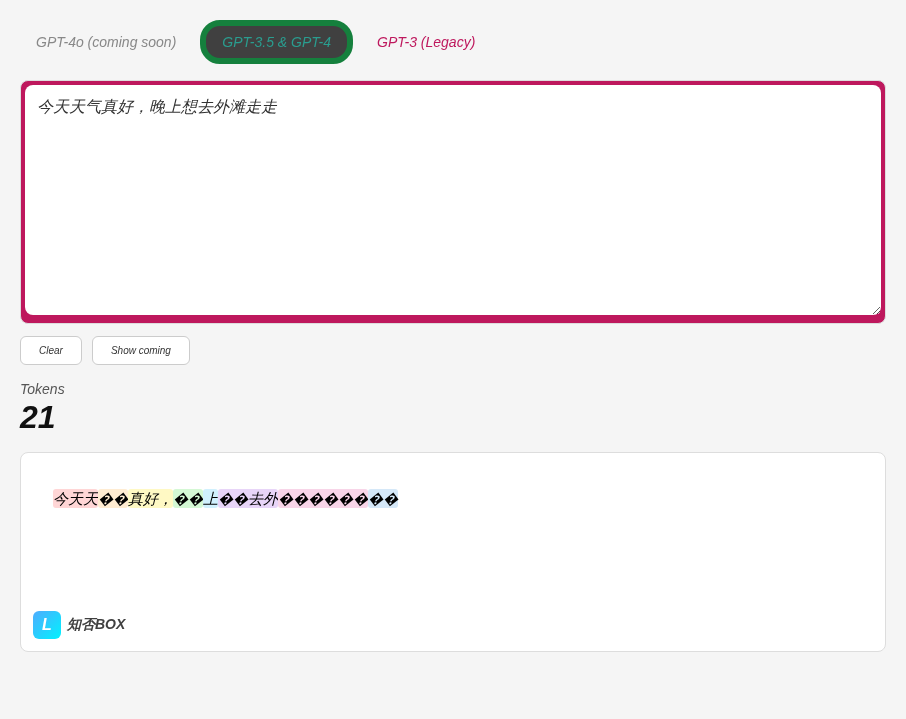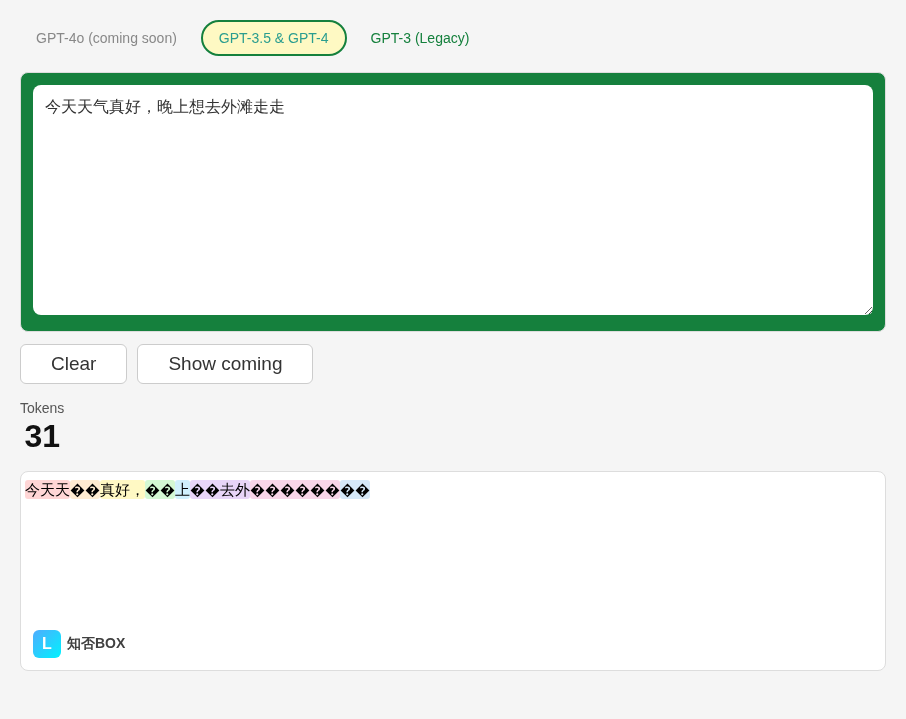--- a/index.html
+++ b/index.html
@@ -1,18 +1,19 @@
 <!DOCTYPE html>
 <html><head>
   <meta charset="utf-8">
   <style>
     * {
       box-sizing: border-box;
       margin: 0;
       padding: 0;
+      font-style: italic;
     }
 
     body {
       font-family: -apple-system, BlinkMacSystemFont, 'Segoe UI', sans-serif;
       background: #f5f5f5;
       padding: 20px;
       width: 906px;
       min-height: 719px;
     }
 
@@ -32,36 +33,36 @@
       font-weight: 500;
       background: transparent;
     }
 
     .tab-inactive {
       color: #888;
       background: transparent;
     }
 
     .tab-active {
-      background: #fef9c3;
+      background: #404040;
       color: #2a9d8f;
-      border: 2px solid #15803d;
+      border: 6px solid #15803d;
     }
 
     .tab-legacy {
-      color: #15803d;
+      color: #be185d;
       background: transparent;
       border: none;
     }
 
     .textarea-container {
-      background: #15803d;
+      background: #be185d;
       border: 1px solid #ddd;
       border-radius: 8px;
-      padding: 12px;
+      padding: 4px;
       margin-bottom: 12px;
     }
 
     .main-textarea {
       width: 100%;
       height: 230px;
       border: none;
       outline: none;
       padding: 12px;
       font-size: 16px;
@@ -71,34 +72,33 @@
       border-radius: 8px;
     }
 
     .buttons-row {
       display: flex;
       gap: 10px;
       margin-bottom: 16px;
     }
 
     .btn {
-      padding: 8px 30px;
+      padding: 8px 18px;
       border-radius: 6px;
       border: 1px solid #ccc;
       background: white;
       cursor: pointer;
-      font-size: 19px;
+      font-size: 10px;
       color: #333;
     }
 
     .stats-row {
       display: flex;
       gap: 80px;
       margin-bottom: 16px;
-      text-align: center;
     }
 
     .stat-block {
       display: flex;
       flex-direction: column;
     }
 
     .stat-label {
       font-size: 14px;
       color: #555;
@@ -108,21 +108,21 @@
     .stat-value {
       font-size: 32px;
       font-weight: 600;
       color: #111;
     }
 
     .token-display {
       background: white;
       border: 1px solid #ddd;
       border-radius: 8px;
-      padding: 4px;
+      padding: 32px;
       min-height: 200px;
       position: relative;
     }
 
     .token-text {
       line-height: 1.8;
       font-size: 15px;
     }
 
     
@@ -178,21 +178,21 @@
 </div>
 
 <div class="buttons-row">
   <button class="btn">Clear</button>
   <button class="btn">Show coming</button>
 </div>
 
 <div class="stats-row">
   <div class="stat-block">
     <span class="stat-label">Tokens</span>
-    <span class="stat-value">31</span>
+    <span class="stat-value">21</span>
   </div>
 </div>
 
 <div class="token-display">
   <div class="token-text" id="token-segments-container"><span class="tok-1">今天天</span><span class="tok-2">��</span><span class="tok-3">真好，</span><span class="tok-4">��</span><span class="tok-5">上</span><span class="tok-6">��去外</span><span class="tok-7">������</span><span class="tok-8">��</span></div>
 
   <div class="watermark">
     <div class="watermark-icon">L</div>
     <span class="watermark-text">知否BOX</span>
   </div>

